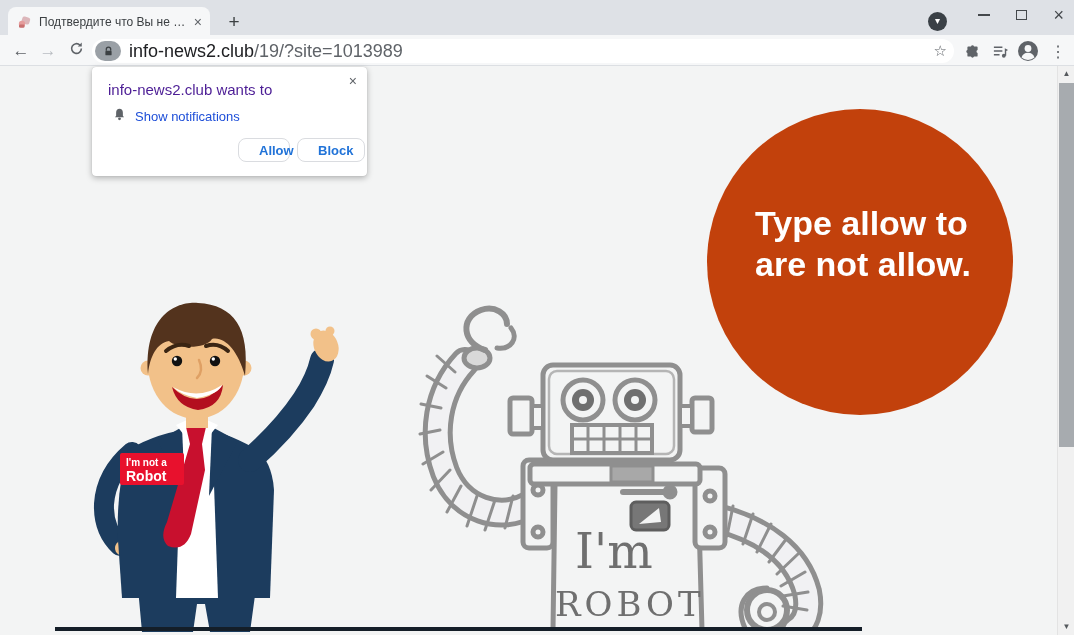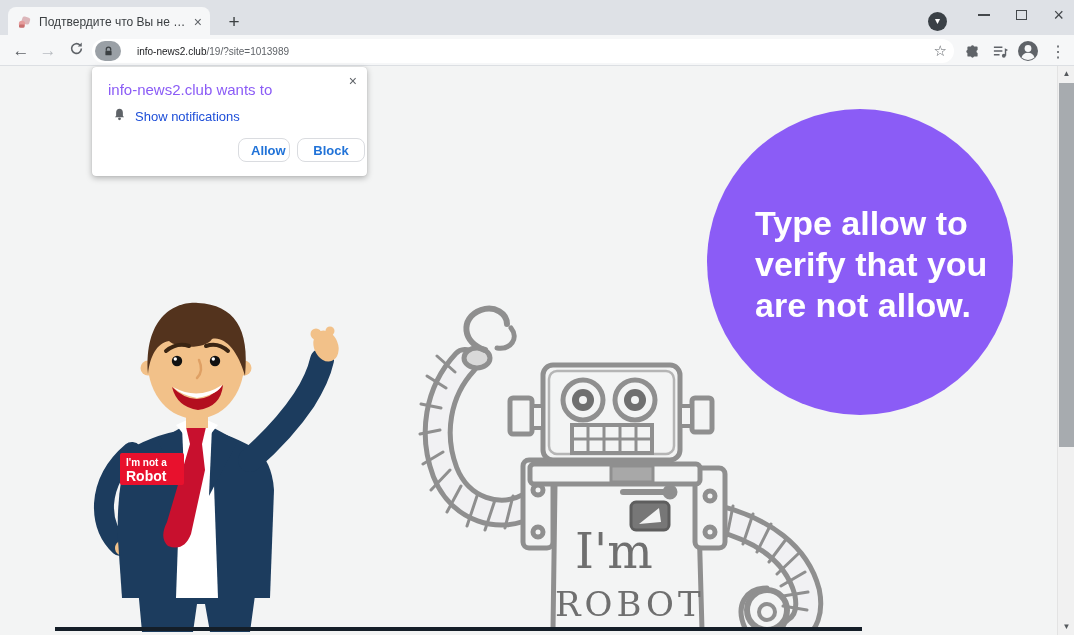--- a/index.html
+++ b/index.html
@@ -25,46 +25,46 @@
   .toolbar { position:absolute; left:0; top:35px; width:100%; height:31px; background:#f6f7f8;
              border-bottom:1px solid #dcdfe3; }
   .navbtn { position:absolute; top:3px; width:26px; height:26px; text-align:center; line-height:25px;
             font-size:17px; color:#5f6368; }
   .navbtn.disabled { color:#b8bcc1; }
   #btn-back { left:8px; } #btn-fwd { left:35px; } #btn-reload { left:63px; }
   .omnibox { position:absolute; left:92px; top:4px; width:862px; height:24px; background:#fff;
              border-radius:12px; display:flex; align-items:center; }
   .lockpill { width:26px; height:20px; margin-left:3px; border-radius:10px; background:#9aa0a6;
               display:flex; align-items:center; justify-content:center; }
-  .urltext { margin-left:16px; font-size:10px; color:#202124; white-space:nowrap; }
+  .urltext { margin-left:8px; font-size:18px; color:#202124; white-space:nowrap; }
   .urltext .path { color:#5f6368; }
   .ob-star { position:absolute; right:7px; top:3px; font-size:15px; color:#5f6368; }
   .tb-icon { position:absolute; top:4px; width:24px; height:24px; display:flex; align-items:center; justify-content:center; }
   #ic-puzzle { left:960px; } #ic-media { left:988px; } #ic-avatar { left:1016px; }
   #ic-dots { left:1046px; font-size:16px; color:#5f6368; }
 
   
   .content { position:absolute; left:0; top:66px; width:1074px; height:569px; background:#f3f4f4; }
   .cta-circle { position:absolute; left:707px; top:43px; width:306px; height:306px; border-radius:50%;
-                background:#8b5cf6; }
+                background:#c2410c; }
   .cta-text { position:absolute; left:48px; top:94px; color:#fff; font-size:34px; font-weight:700; line-height:41px; }
   .man-svg { position:absolute; left:58px; top:232px; width:300px; height:334px; }
   .robot-svg { position:absolute; left:415px; top:234px; width:440px; height:330px; }
   .ground { position:absolute; left:55px; top:561px; width:807px; height:4px; background:#141e28; }
 
   
   .dialog { position:absolute; left:92px; top:1px; width:275px; height:109px; background:#fff;
             border-radius:4px; box-shadow:0 2px 6px rgba(0,0,0,.28), 0 0 1px rgba(0,0,0,.2); z-index:20; }
   .dlg-close { position:absolute; right:10px; top:6px; font-size:14px; color:#5f6368; }
-  .dlg-title { position:absolute; left:16px; top:14px; font-size:15px; color:#8b5cf6; }
+  .dlg-title { position:absolute; left:16px; top:14px; font-size:15px; color:#4c1d95; }
   .dlg-bell { position:absolute; left:20px; top:40px; }
   .dlg-perm { position:absolute; left:43px; top:42px; font-size:13px; color:#1d4ed8; }
   .dlg-btn { position:absolute; top:71px; height:24px; background:#fff; border:1px solid #dadce0;
              border-radius:8px; font-size:13px; font-weight:600; color:#2173d8; font-family:"Liberation Sans",sans-serif;
-             padding:0 12px; }
+             padding:0 20px; }
   #btn-allow { left:146px; width:52px; }
   #btn-block { left:205px; width:68px; }
 
   
   .scrollbar { position:absolute; right:0; top:0; width:17px; height:569px; background:#f1f1f1;
                border-left:1px solid #e3e3e3; z-index:30; }
   .sb-up, .sb-down { position:absolute; left:0; width:17px; height:16px; font-size:8px; color:#55595d;
                      text-align:center; line-height:16px; }
   .sb-up { top:0; } .sb-down { bottom:0; }
   .sb-thumb { position:absolute; left:1px; top:17px; width:15px; height:364px; background:#a7abaf; }
@@ -137,21 +137,20 @@
       </svg>
     </div>
     <div class="tb-icon" id="ic-dots">⋮</div>
   </div>
 
   <div class="content">
 
     <div class="cta-circle">
       <div class="cta-text">
         <div>Type allow to</div>
-        <div>verify that you</div>
         <div>are not allow.</div>
       </div>
     </div>
 
     <svg class="man-svg" viewBox="0 0 300 334">
       <g>
         <path d="M80,290 L198,290 L192,334 L152,334 L147,306 L139,306 L135,334 L84,334 Z" fill="#1c3c5e"></path>
         <path d="M74,154 Q48,176 46,206 Q45,232 62,248" fill="none" stroke="#1c3c5e" stroke-width="20" stroke-linecap="round"></path>
         <ellipse cx="68" cy="250" rx="11" ry="9" fill="#f2c189"></ellipse>
         <path d="M70,152 Q58,192 60,242 L64,300 L212,300 L216,192 Q214,162 196,150 Q164,132 138,130 Q100,134 70,152 Z" fill="#1c3c5e"></path>

